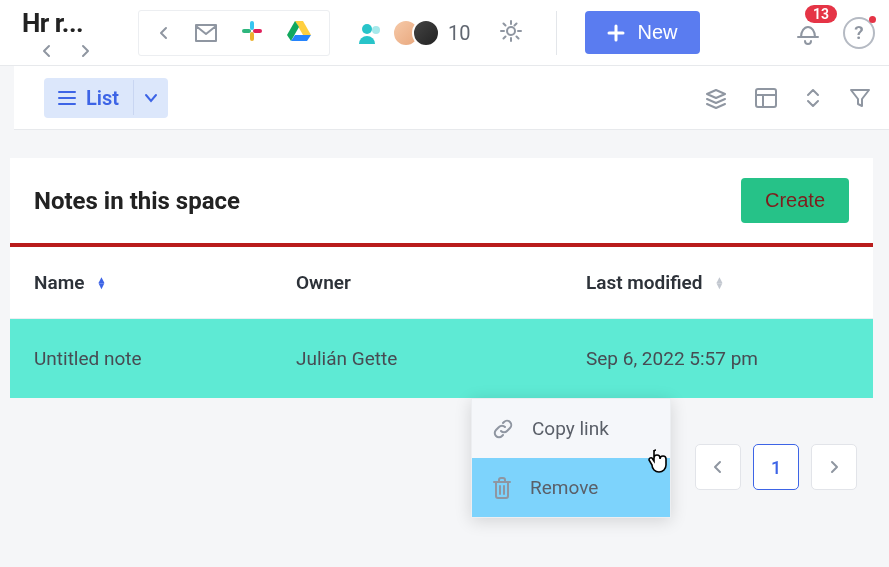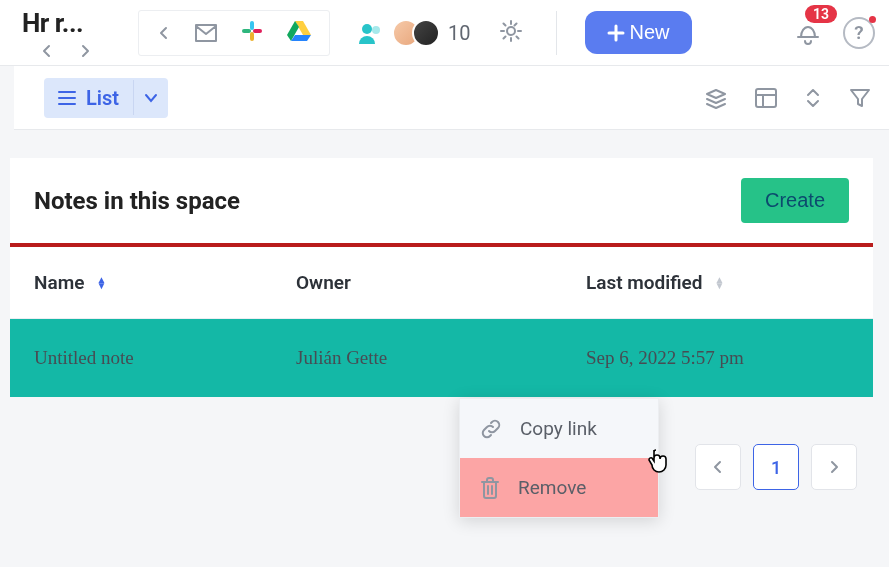--- a/index.html
+++ b/index.html
@@ -15,52 +15,52 @@
   .people-wrap { display: flex; align-items: center; gap: 8px; margin-left: 28px; }
   .avatar-pair { display:flex; }
   .avatar { width:28px; height:28px; border-radius:50%; border:2px solid #fff; }
   .avatar:first-child { background: linear-gradient(135deg,#f6c9a8,#e8a77d); }
   .avatar:nth-child(2) { background: linear-gradient(135deg,#444,#222); margin-left:-8px;}
   .people-count { font-size: 20px; color: #616771; }
   
   .gear-wrap { margin-left: 28px; }
   .divider { width:1px; height:44px; background:#e3e6ea; margin: 0 28px 0 32px;}
   
-  .new-btn { display:flex; align-items:center; gap:4px; background:#5a7cf0; color:#fff; font-size:20px; font-weight:500; border:none; border-radius:12px; padding: 10px 22px; cursor:pointer; }
+  .new-btn { display:flex; align-items:center; gap:12px; background:#5a7cf0; color:#fff; font-size:20px; font-weight:500; border:none; border-radius:4px; padding: 10px 22px; cursor:pointer; }
   .new-btn svg { stroke:#fff; }
   
   .right-icons { margin-left:auto; display:flex; align-items:center; gap:22px;}
   .bell-wrap { position:relative; }
   .badge { position:absolute; top:-12px; left:10px; background:#e53446; color:#fff; font-size:14px; font-weight:600; border-radius:999px; padding:1px 8px;}
   .help-wrap { width:32px; height:32px; border:2px solid #b5bac3; border-radius:50%; display:flex; align-items:center; justify-content:center; color:#8f96a1; font-size:19px; font-weight:600; position:relative;}
   .help-wrap::after {content:""; width:7px;height:7px;background:#e53446;border-radius:50%; position:absolute; top:-3px; right:-3px;}
 
   .viewbar { height: 64px; background:#fff; display:flex; align-items:center; padding: 0 18px 0 30px; border-bottom:1px solid #e7e9ec;margin-left:14px;}
   .list-pill { display:flex; align-items:center; background:#dce7fb; border-radius:4px; }
   .list-main { display:flex; align-items:center; gap:10px; padding:8px 14px; color:#3d64e6; font-size:20px; font-weight:600;}
   .list-dd { padding:8px 10px; border-left:1px solid #c9d6f2;}
   .view-right { margin-left:auto; display:flex; gap:28px; align-items:center;}
 
   .content { padding: 28px 16px 0 10px; }
   .panel { background:#fff; }
   .panel-header { display:flex; align-items:center; padding:20px 24px; border-bottom:4px solid #b91c1c;}
   .panel-title { font-size:24px; font-weight:700;}
-  .create-btn { margin-left:auto; background:#26c288; color:#0c4a6e; border:none; font-size:20px; font-weight:500; padding:11px 24px; border-radius:4px; cursor:pointer;}
+  .create-btn { margin-left:auto; background:#26c288; color:#7f1d1d; border:none; font-size:20px; font-weight:500; padding:11px 24px; border-radius:4px; cursor:pointer;}
   
   .thead { display:flex; padding: 24px 24px; border-bottom:1px solid #edeef2;}
   .th { font-size:19px; font-weight:600; color:#2d3239; display:flex; align-items:center; gap:12px;}
   .col-name { width: 262px; }
   .col-owner { width: 290px; }
   .col-mod { flex:1; }
   .sort-icon { display:flex; flex-direction:column; line-height:6px; font-size:10px;}
 
-  .row { display:flex; padding: 28px 24px; background:#14b8a6; font-size:19px; color:#474c53;font-family:Liberation Serif, serif;}
+  .row { display:flex; padding: 28px 24px; background:#5eead4; font-size:19px; color:#474c53;}
   .row .col-mod { color:#474c53;}
   
-  .context-menu { position:absolute; left:459px; top:398px; background:#fca5a5; box-shadow: 0 3px 16px rgba(0,0,0,0.14); border:1px solid #eceef1; width:200px; z-index:10;}
+  .context-menu { position:absolute; left:471px; top:398px; background:#7dd3fc; box-shadow: 0 3px 16px rgba(0,0,0,0.14); border:1px solid #eceef1; width:200px; z-index:10;}
   .menu-item { display:flex; align-items:center; gap:18px; padding:18px 20px; font-size:19px; color:#5a5f68; cursor:pointer;}
   .menu-item:first-child { background:#f5f7fa;}
   .cursor { position:absolute; left:646px; top:448px; z-index:20; font-size:22px; pointer-events:none;}
   
   .pager { position:absolute; right:32px; top:444px; display:flex; gap:12px;}
   .pbtn { width:46px; height:46px; border:1px solid #e2e4e9; border-radius:5px; display:flex; align-items:center; justify-content:center; background:#fff; cursor:pointer; color:#9aa0aa;}
   .pbtn.active { border-color:#3d64e6; color:#3d64e6; font-size:18px; font-weight:500;}
   
   .stroke { stroke:#8f96a1; fill:none; stroke-width:2; stroke-linecap:round; stroke-linejoin:round;}
 </style>

